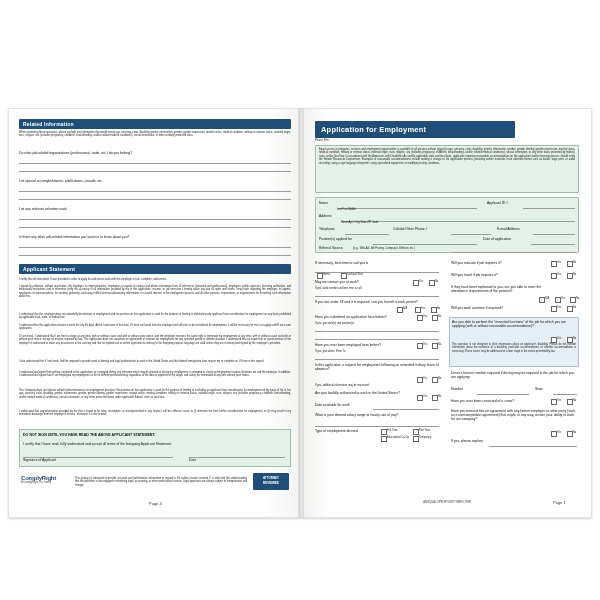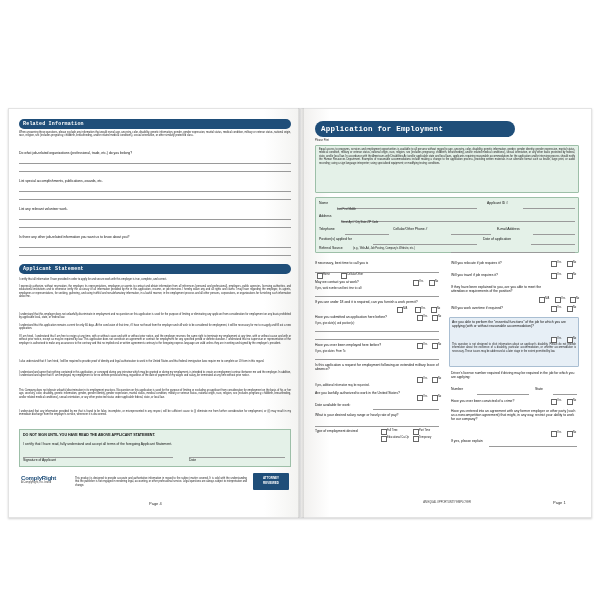--- a/index.html
+++ b/index.html
@@ -32,22 +32,21 @@
   .gutter{
     position:absolute;left:290px;top:0;width:6px;height:410px;
     background:linear-gradient(90deg,rgba(0,0,0,.10),rgba(0,0,0,.02) 45%,rgba(0,0,0,.10));
   }
 
   
   .bar{
     position:absolute;background:#1f4e79;color:#ffffff;
     font-size:5px;font-weight:bold;letter-spacing:.2px;
     padding:2px 4px;box-sizing:border-box;
-    border-radius:8px;
-    font-family:Liberation Mono, monospace;
+    border-radius:1px;
   }
   .bar.big{font-size:7.5px;padding:4px 6px;}
 
   .tiny{position:absolute;font-size:2.6px;line-height:3.4px;color:#222;}
   .tiny.j{text-align:justify;}
   .lbl{position:absolute;font-size:3.4px;color:#111;}
   .pgnum{position:absolute;font-size:4px;color:#333;}
 
   
   .fline{position:absolute;border-bottom:1px solid #9a9a9a;height:1px;}

